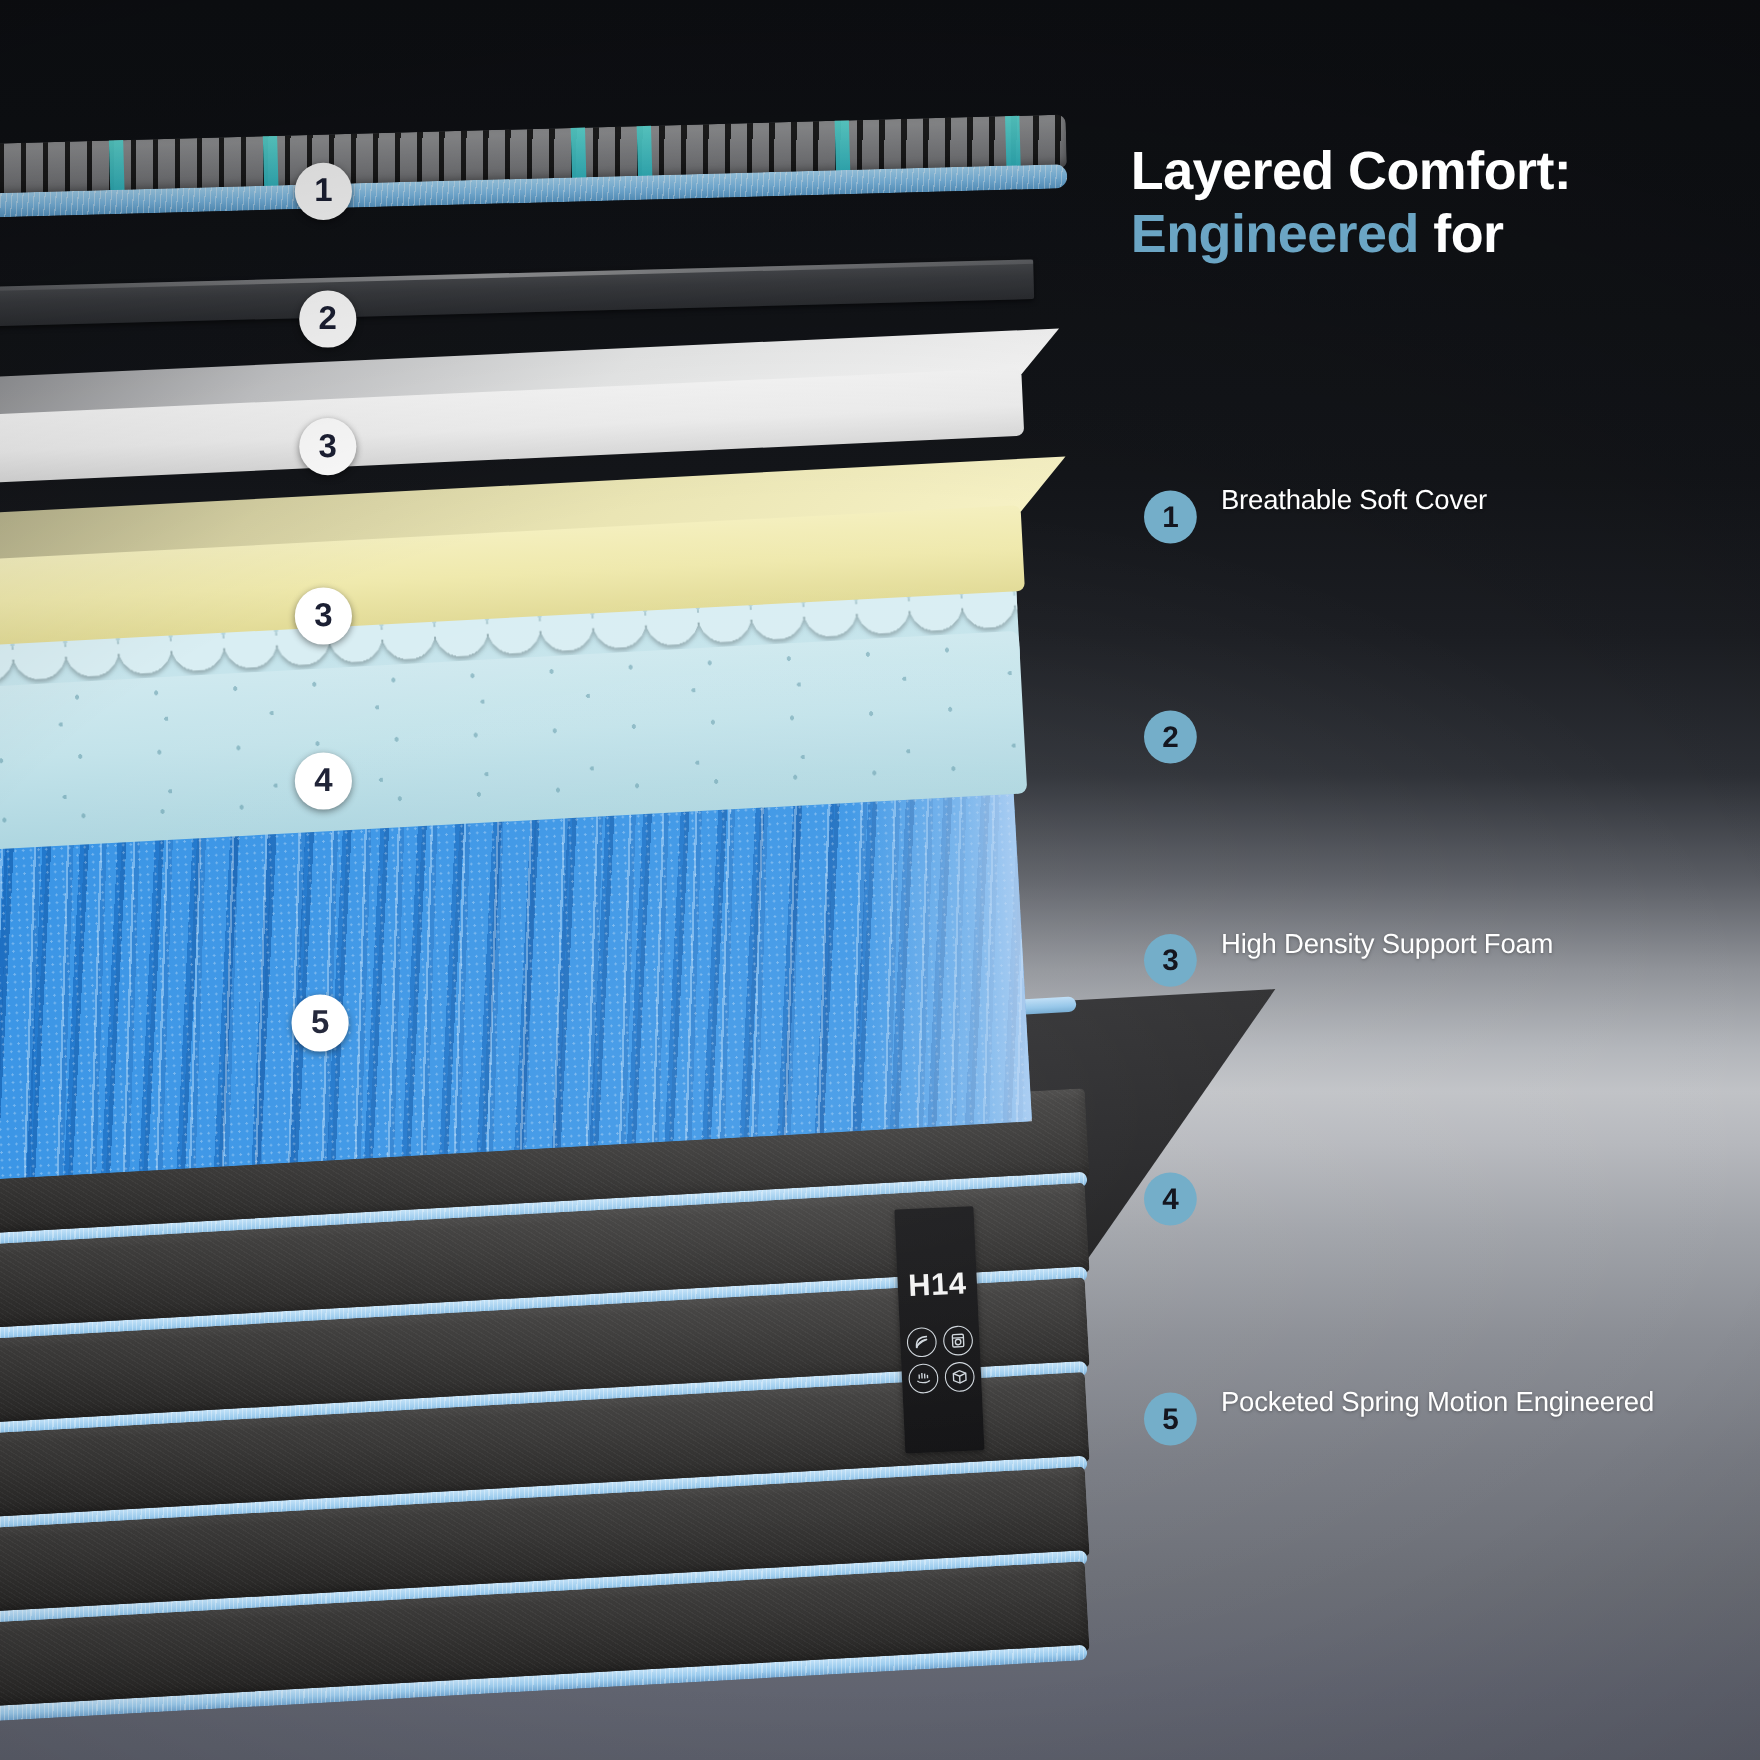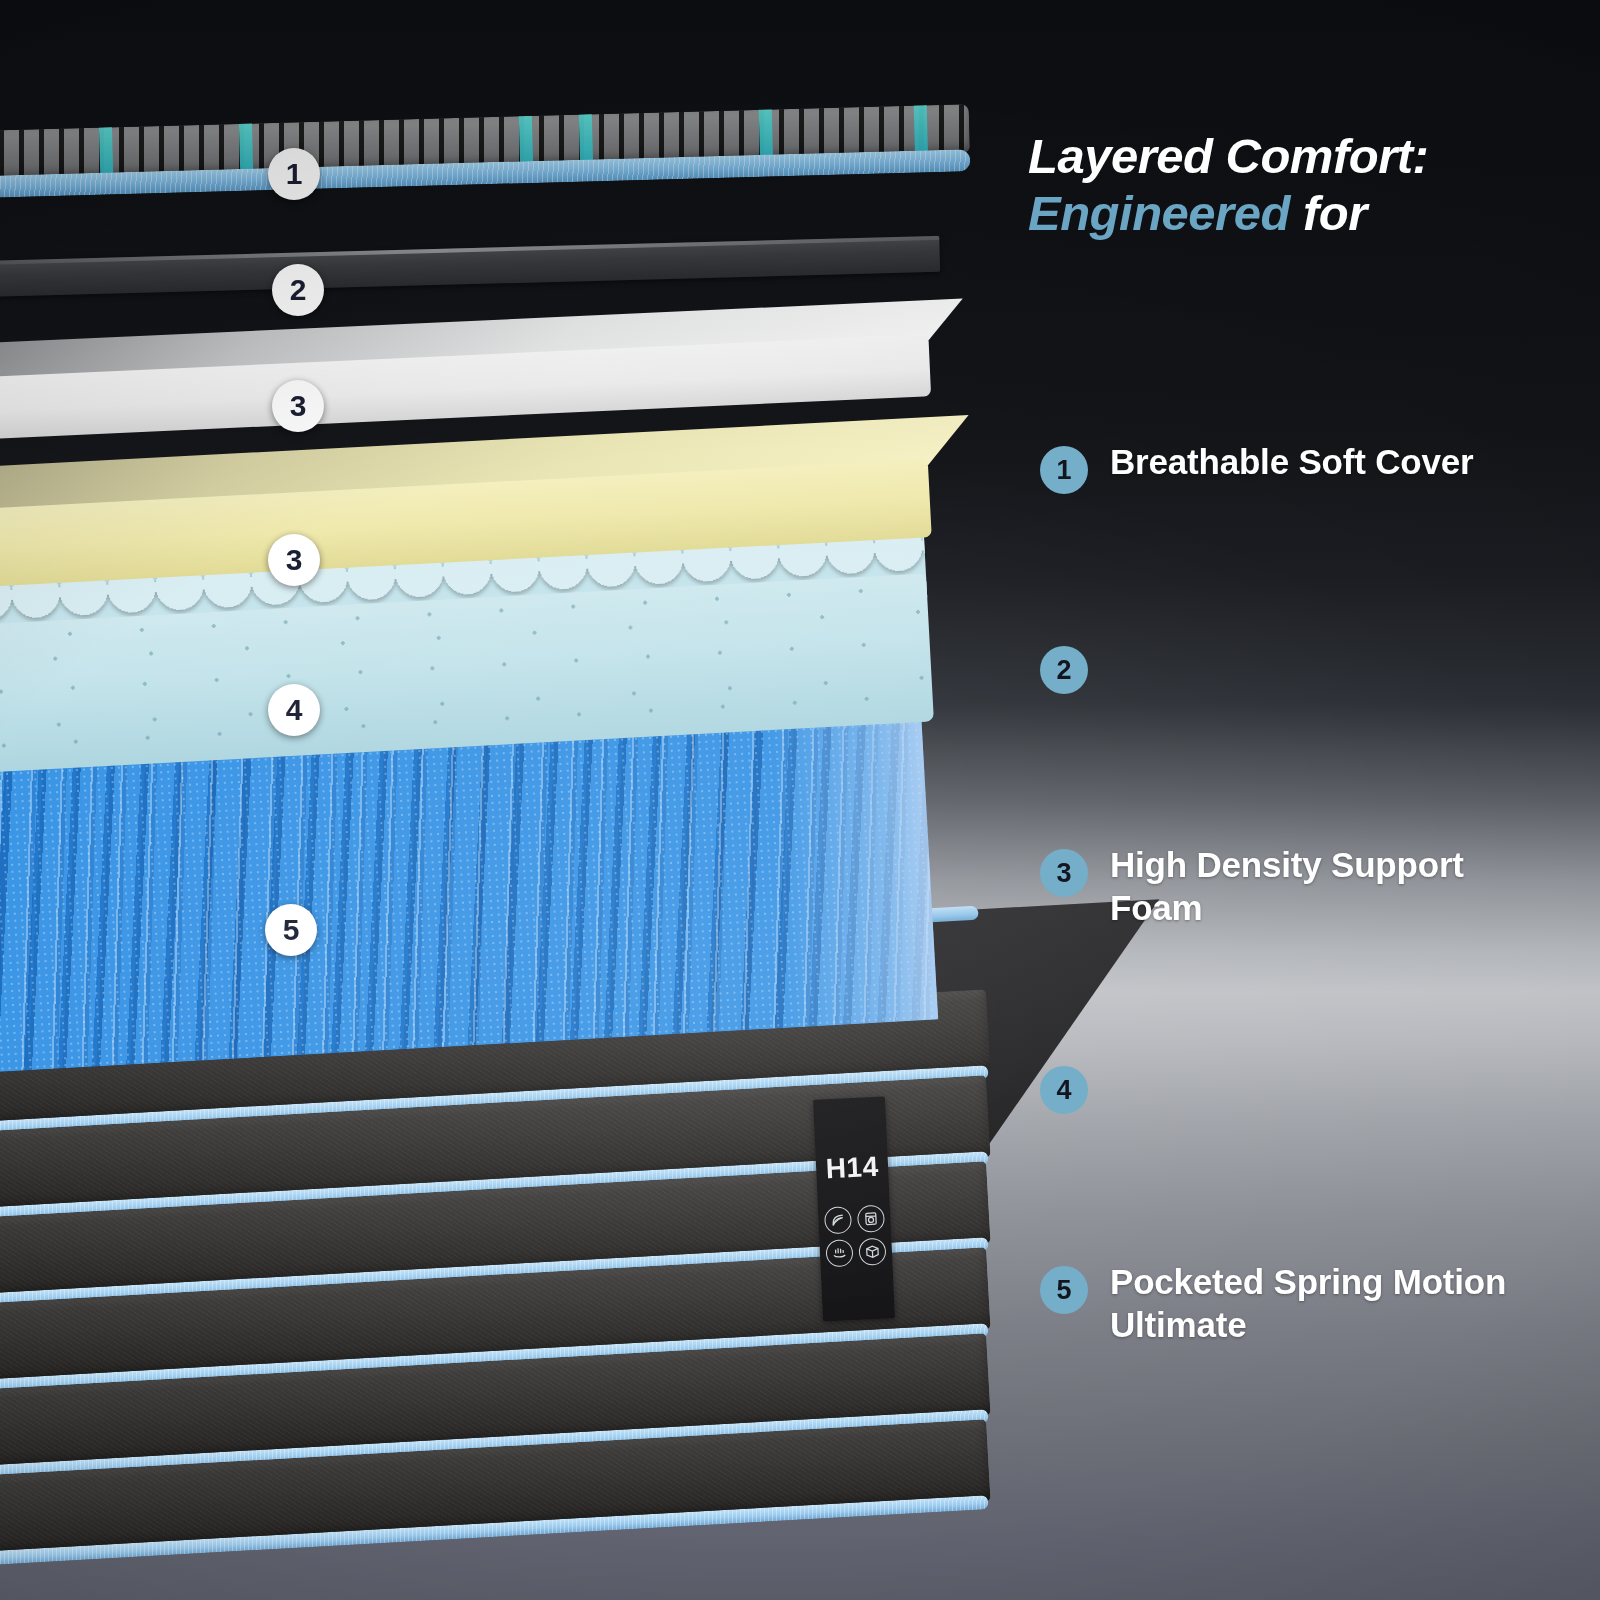--- a/index.html
+++ b/index.html
@@ -29,34 +29,34 @@
   
   .vignette{
     position:absolute;inset:0;pointer-events:none;
     background:radial-gradient(120% 75% at 48% 62%, rgba(255,255,255,0.10) 0%, rgba(255,255,255,0.0) 45%, rgba(0,0,0,0.28) 100%);
   }
 
   
   .panel{position:absolute;left:1028px;top:128px;width:520px;}
   .headline{
     font-weight:bold;font-size:49px;line-height:1.16;letter-spacing:-0.5px;
-    color:#ffffff;margin:0;font-style:italic;
+    color:#ffffff;margin:0;
   }
   .headline .accent{color:#6ba5c4;}
 
   .legend{position:absolute;left:1040px;top:440px;width:540px;}
   .legend-item{position:absolute;display:flex;align-items:flex-start;gap:22px;width:520px;}
   .badge{
     flex:0 0 auto;width:48px;height:48px;border-radius:50%;
     background:#74aec9;color:#14161f;
     font-weight:bold;font-size:27px;line-height:48px;text-align:center;
     margin-top:6px;
   }
   .legend-text{
-    color:#ffffff;font-weight:bold;font-size:35px;line-height:1.24;
+    color:#ffffff;font-weight:normal;font-size:25px;line-height:1.24;
     letter-spacing:-0.2px;max-width:440px;
     text-shadow:0 1px 3px rgba(0,0,0,0.35);
   }
 
   
   .product{position:absolute;left:-20px;top:0;width:1010px;height:1600px;}
 
   .layer{position:absolute;transform-origin:left center;}
 
   
@@ -350,17 +350,17 @@
     </div>
     <div class="legend-item" style="top:403px;">
       <div class="badge">3</div>
       <div class="legend-text">High Density Support Foam</div>
     </div>
     <div class="legend-item" style="top:620px;">
       <div class="badge">4</div>
     </div>
     <div class="legend-item" style="top:820px;">
       <div class="badge">5</div>
-      <div class="legend-text">Pocketed Spring Motion Ultimate</div>
+      <div class="legend-text">Pocketed Spring Motion Engineered</div>
     </div>
   </div>
 
 </div>
 
 </body></html>

